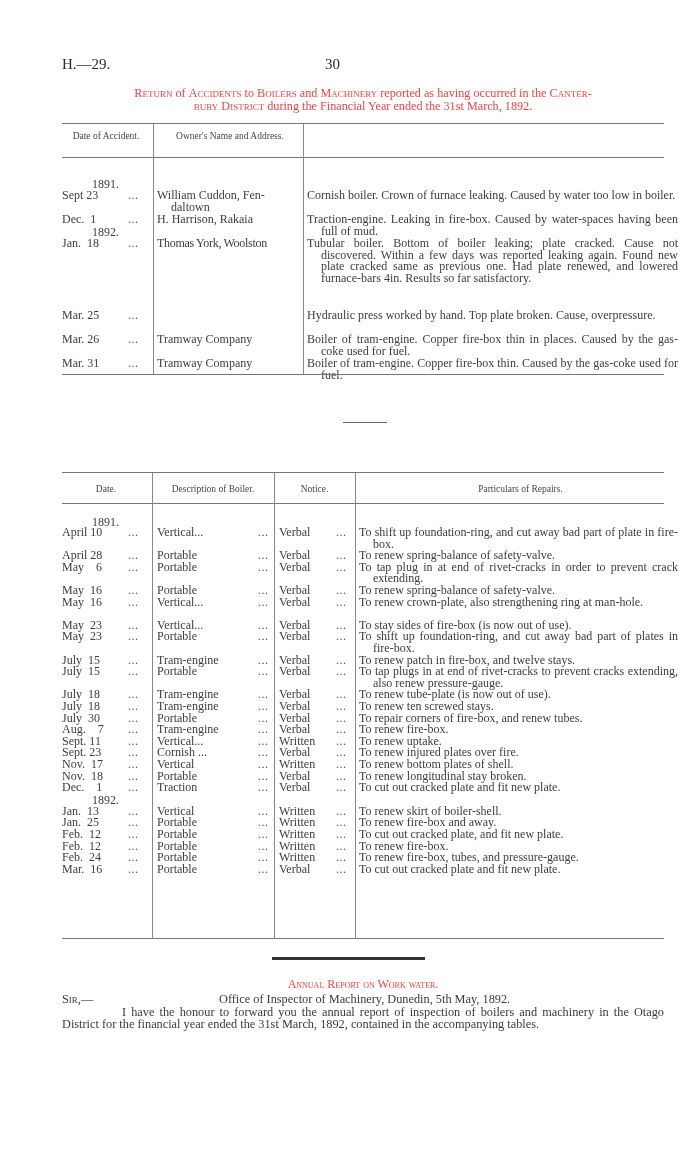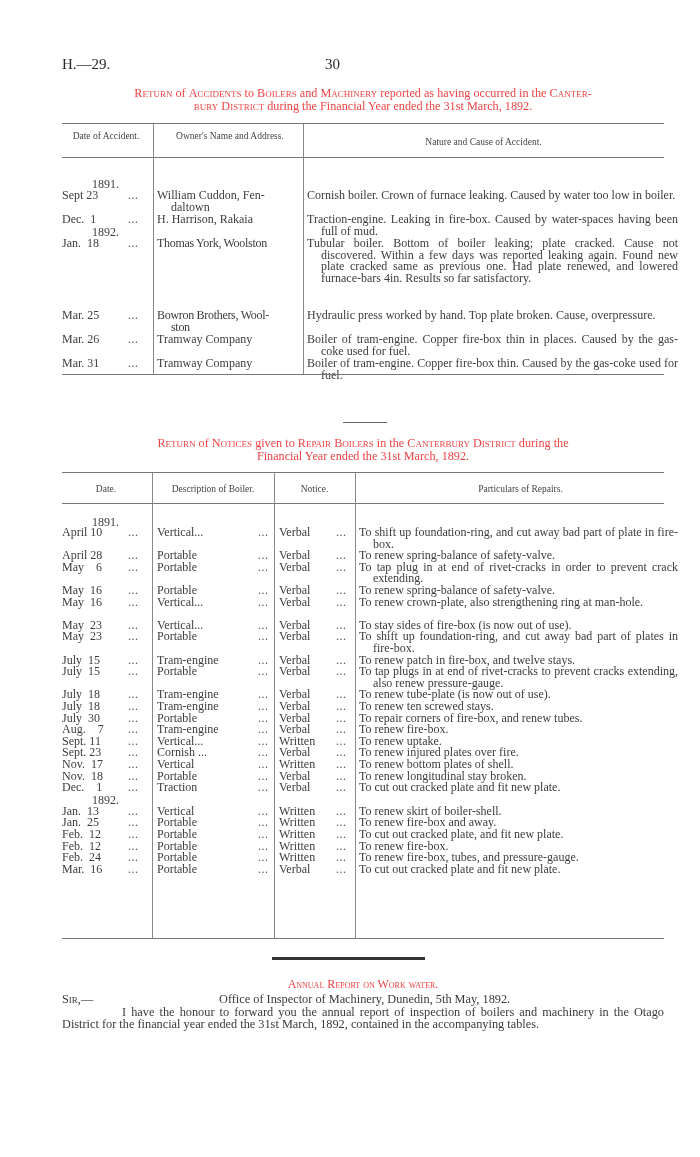--- a/index.html
+++ b/index.html
@@ -45,21 +45,20 @@
   <div class="title" style="top:87px;">
     <span class="sc">Return</span><span> of </span><span class="sc">Accidents</span><span> to </span><span class="sc">Boilers</span><span> and </span><span class="sc">Machinery</span><span> reported as having occurred in the </span><span class="sc">Canter-</span><br>
     <span class="sc">bury District</span><span> during the Financial Year ended the 31st March, 1892.</span>
   </div>
 
   <div class="rule" style="top:123px;"></div>
   <div class="rule" style="top:157px;"></div>
 
   <div class="th" style="left:62px; width:88px; top:131px;"><span>Date of Accident.</span></div>
   <div class="th" style="left:160px; width:140px; top:131px;"><span>Owner's Name and Address.</span></div>
-  <div class="th" style="left:303px; width:361px; top:137px;"><span>Nature and Cause of Accident.</span></div>
 
   <div class="vline" style="left:153px; top:124px; height:250px;"></div>
   <div class="vline" style="left:303px; top:124px; height:250px;"></div>
 
   <div class="yr" style="left:92px; top:178px;">1891.</div>
 
   <div class="row" style="top:190px; height:24px;text-decoration:underline;">
     <span class="cell date" style="left:0;">Sept 23</span>
     <span class="dots" style="left:66px;">...</span>
     <span class="cell hang" style="left:95px; width:142px; white-space:pre-line;">William Cuddon, Fen-
@@ -79,22 +78,20 @@
   <div class="row" style="top:238px; height:72px;">
     <span class="cell date" style="left:0;">Jan.  18</span>
     <span class="dots" style="left:66px;">...</span>
     <span class="cell hang" style="left:95px; width:146px; white-space:pre-line; letter-spacing:-0.3px;">Thomas York, Woolston</span>
     <span class="cell hang" style="left:245px; width:357px; text-align:justify;">Tubular boiler.  Bottom of boiler leaking; plate cracked. Cause not discovered.  Within a few days was reported leaking again.  Found new plate cracked same as previous one.  Had plate renewed, and lowered furnace-bars 4in.  Results so far satisfactory.</span>
   </div>
 
   <div class="row" style="top:310px; height:24px;">
     <span class="cell date" style="left:0;">Mar. 25</span>
     <span class="dots" style="left:66px;">...</span>
-    <span class="cell hang" style="left:95px; width:146px; white-space:pre-line; letter-spacing:-0.3px;">Bowron Brothers, Wool-
-ston</span>
     <span class="cell hang" style="left:245px; width:357px; text-align:justify;">Hydraulic press worked by hand.  Top plate broken. Cause, overpressure.</span>
   </div>
 
   <div class="row" style="top:334px; height:24px;">
     <span class="cell date" style="left:0;">Mar. 26</span>
     <span class="dots" style="left:66px;">...</span>
     <span class="cell hang" style="left:95px; width:142px; white-space:pre-line;">Tramway Company</span>
     <span class="cell hang" style="left:245px; width:357px; text-align:justify;">Boiler of tram-engine.  Copper fire-box thin in places. Caused by the gas-coke used for fuel.</span>
   </div>
 
@@ -102,24 +99,20 @@
     <span class="cell date" style="left:0;">Mar. 31</span>
     <span class="dots" style="left:66px;">...</span>
     <span class="cell hang" style="left:95px; width:142px; white-space:pre-line;">Tramway Company</span>
     <span class="cell hang" style="left:245px; width:357px; text-align:justify;">Boiler of tram-engine.  Copper fire-box thin.  Caused by the gas-coke used for fuel.</span>
   </div>
 
   <div class="rule" style="top:374px;"></div>
 
   <div class="short-rule" style="left:343px; width:44px; top:422px;"></div>
 
-  <div class="title" style="top:437px;">
-    <span class="sc">Return</span><span> of </span><span class="sc">Notices</span><span> given to </span><span class="sc">Repair Boilers</span><span> in the </span><span class="sc">Canterbury District</span><span> during the</span><br>
-    <span>Financial Year ended the 31st March, 1892.</span>
-  </div>
 
   <div class="rule" style="top:472px;"></div>
   <div class="rule" style="top:503px;"></div>
 
   <div class="th" style="left:62px; width:88px; top:484px;"><span>Date.</span></div>
   <div class="th" style="left:152px; width:122px; top:484px;"><span>Description of Boiler.</span></div>
   <div class="th" style="left:274px; width:81px; top:484px;"><span>Notice.</span></div>
   <div class="th" style="left:366px; width:309px; top:484px;"><span>Particulars of Repairs.</span></div>
 
   <div class="vline" style="left:152px; top:473px; height:465px;"></div>

